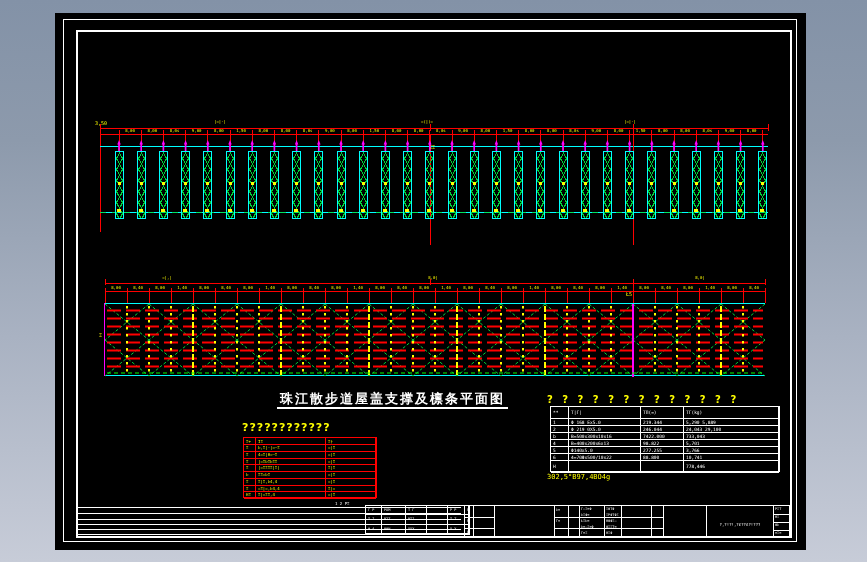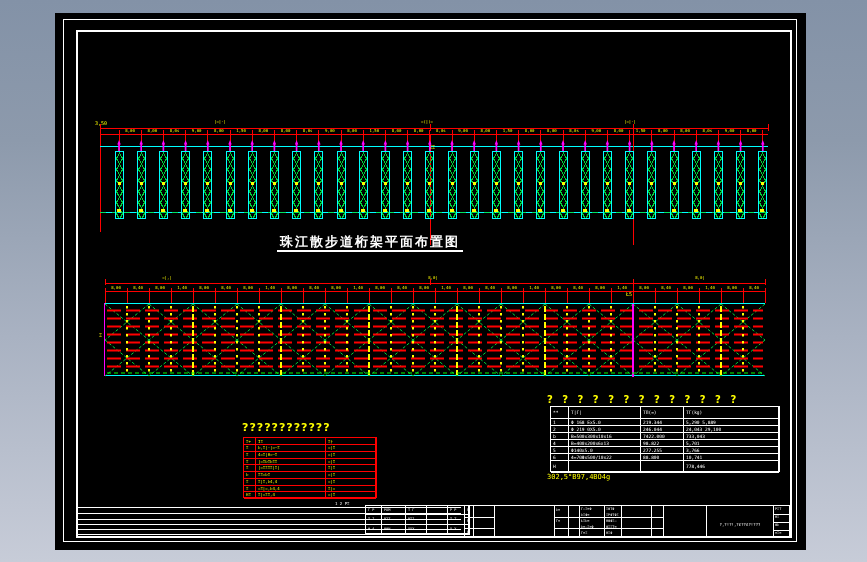--- a/index.html
+++ b/index.html
@@ -232,23 +232,20 @@
       <div style="position: absolute; left: 706.3px; top: 169px; width: 3px; height: 3px; background: rgb(255, 255, 0);"></div>
       <div style="position: absolute; left: 705.3px; top: 196px; width: 4px; height: 3px; background: rgb(255, 255, 0);"></div>
       <div class="lbl" style="position: absolute; left: 165px; top: 107px;">|=|-|</div>
       <div class="lbl" style="position: absolute; left: 372px; top: 107px;">=(|)=</div>
       <div class="lbl" style="position: absolute; left: 575px; top: 107px;">|=|-|</div>
       <div style="position: absolute; left: 44.5px; top: 111px; width: 1px; height: 7px; background: rgb(255, 0, 0);"></div>
       <div style="position: absolute; left: 374.5px; top: 111px; width: 1px; height: 7px; background: rgb(255, 0, 0);"></div>
       <div style="position: absolute; left: 577.5px; top: 111px; width: 1px; height: 7px; background: rgb(255, 0, 0);"></div>
       <div style="position: absolute; left: 712.5px; top: 111px; width: 1px; height: 7px; background: rgb(255, 0, 0);"></div>
     </div>
-  <div class="abs" style="left:222px;top:218px">
-    <span class="cjk-title">珠江散步道桁架平面布置图</span>
-  </div>
 
   <div class="abs hline" style="left:50px;top:270px;width:660px"></div>
   <div class="abs hline" style="left:50px;top:278px;width:660px"></div>
   <div class="abs" style="left:49px;top:290px;width:2px;height:73px;background:#f0f"></div>
   <div class="abs vline" style="left:578px;top:266px;height:24px"></div>
   <div class="abs lbl2" style="left:571px;top:279px">Ł5</div>
   <div class="abs lbl2" style="left:44px;top:320px">Ξ</div>
   <div class="abs band" style="left:50px;top:290px;width:660px;height:73px">
     <svg id="band-svg" width="660" height="73" viewBox="0 0 660 73">
         <line x1="0" y1="0" x2="44" y2="36" stroke="#00d43a" stroke-width="1" stroke-dasharray="3 2"></line>
@@ -414,20 +411,23 @@
       <div style="position: absolute; left: 687.5px; top: 275px; width: 1px; height: 15px; background: rgb(255, 0, 0);"></div>
       <div class="lbl" style="position: absolute; left: 699px; top: 272.5px;">8,40</div>
       <div style="position: absolute; left: 709.5px; top: 275px; width: 1px; height: 15px; background: rgb(255, 0, 0);"></div>
       <div class="lbl" style="position: absolute; left: 112px; top: 263px;">=|,|</div>
       <div class="lbl" style="position: absolute; left: 378px; top: 263px;">8,0|</div>
       <div class="lbl" style="position: absolute; left: 645px; top: 263px;">8,0|</div>
       <div style="position: absolute; left: 49.5px; top: 266px; width: 1px; height: 6px; background: rgb(255, 0, 0);"></div>
       <div style="position: absolute; left: 374.5px; top: 266px; width: 1px; height: 6px; background: rgb(255, 0, 0);"></div>
       <div style="position: absolute; left: 709.5px; top: 266px; width: 1px; height: 6px; background: rgb(255, 0, 0);"></div>
     </div>
+  <div class="abs" style="left:222px;top:375px">
+    <span class="cjk-title">珠江散步道屋盖支撑及檩条平面图</span>
+  </div>
 
   <div class="abs qtitle" style="left:187px;top:408px;font-size:11px;letter-spacing:1px">????????????</div>
   <div id="left-table" class="abs" style="left:188px;top:424px;width:134px;height:61px;border:1px solid #f00;box-sizing:border-box">
       <div class="tb-cell" style="left: 0px; top: 0px; width: 12px; height: 7px; border-right: 1px solid rgb(255, 0, 0); border-bottom: 1px solid rgb(255, 0, 0); color: rgb(255, 255, 0); font-size: 4px; line-height: 7px; padding-left: 2px;">Ξ+</div>
       <div class="tb-cell" style="left: 12px; top: 0px; width: 70px; height: 7px; border-right: 1px solid rgb(255, 0, 0); border-bottom: 1px solid rgb(255, 0, 0); color: rgb(255, 255, 0); font-size: 4px; line-height: 7px; padding-left: 2px;">ΙΞ</div>
       <div class="tb-cell" style="left: 82px; top: 0px; width: 50px; height: 7px; border-right: 1px solid rgb(255, 0, 0); border-bottom: 1px solid rgb(255, 0, 0); color: rgb(255, 255, 0); font-size: 4px; line-height: 7px; padding-left: 2px;">Ξ†</div>
       <div class="tb-cell" style="left: 0px; top: 7px; width: 12px; height: 6.75px; border-right: 1px solid rgb(255, 0, 0); border-bottom: 1px solid rgb(255, 0, 0); color: rgb(255, 255, 0); font-size: 4px; line-height: 6.75px; padding-left: 2px;">Ξ</div>
       <div class="tb-cell" style="left: 12px; top: 7px; width: 70px; height: 6.75px; border-right: 1px solid rgb(255, 0, 0); border-bottom: 1px solid rgb(255, 0, 0); color: rgb(255, 255, 0); font-size: 4px; line-height: 6.75px; padding-left: 2px;">Ŀ,Ξ|-|=—Ξ</div>
       <div class="tb-cell" style="left: 82px; top: 7px; width: 50px; height: 6.75px; border-right: 1px solid rgb(255, 0, 0); border-bottom: 1px solid rgb(255, 0, 0); color: rgb(255, 255, 0); font-size: 4px; line-height: 6.75px; padding-left: 2px;">=|Ξ</div>
       <div class="tb-cell" style="left: 0px; top: 13.75px; width: 12px; height: 6.75px; border-right: 1px solid rgb(255, 0, 0); border-bottom: 1px solid rgb(255, 0, 0); color: rgb(255, 255, 0); font-size: 4px; line-height: 6.75px; padding-left: 2px;">Ξ</div>

